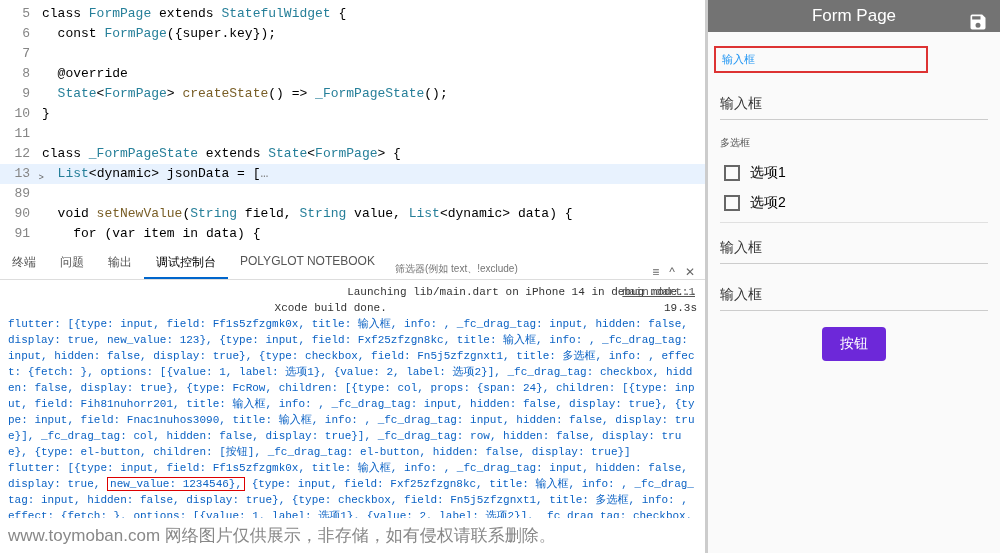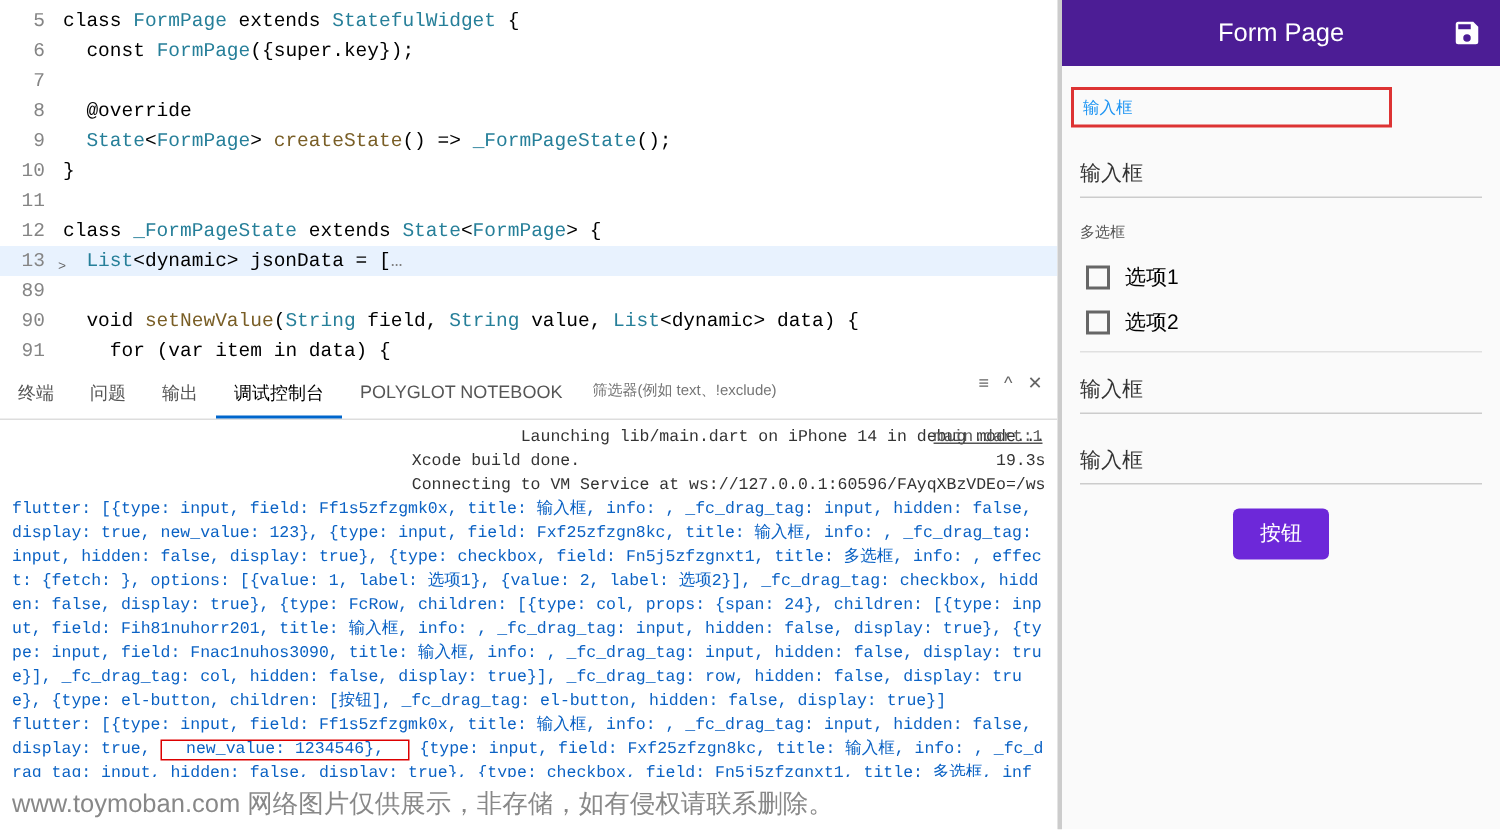--- a/index.html
+++ b/index.html
@@ -10,34 +10,34 @@
 .code-line { display: flex; white-space: pre; }
 .code-line.hl { background: #e8f2fe; }
 .gutter { flex: 0 0 42px; text-align: right; color: #858585; padding-right: 12px; user-select: none; position: relative; }
 .fold { position: absolute; right: -2px; top: 4px; font-size: 9px; color: #666; }
 .code { flex: 1; }
 .k-blue { color: #000000; }
 .k-teal { color: #267f99; }
 .k-yellow { color: #795e26; }
 .k-punc { color: #000; }
 .k-cmt { color: #808080; }
-.tabs { display: flex; border-bottom: 1px solid #ddd; font-size: 12px; align-items: flex-start; }
+.tabs { display: flex; border-bottom: 1px solid #ddd; font-size: 12px; align-items: flex-end; }
 .tab { padding: 6px 12px; color: #555; cursor: pointer; }
 .tab.active { border-bottom: 2px solid #0066cc; color: #000; }
 .tab-filter { flex: 1; padding: 4px 8px; }
 .tab-filter input { border: none; outline: none; width: 100%; font-size: 10px; color: #999; }
 .tab-actions { display: flex; gap: 10px; padding: 0 10px; color: #666; }
 .console { flex: 1; overflow: auto; font-family: Menlo, Monaco, "Courier New", monospace; font-size: 11px; line-height: 16px; padding: 4px 8px; color: #0b62c4; position: relative; }
 .console-link { position: absolute; right: 10px; top: 4px; text-decoration: underline; color: #555; font-size: 11px; }
 .console-line { white-space: pre-wrap; word-break: break-all; }
 .console .warm { color: #333; text-align: right; }
-.console .hl-box { border: 1px solid #d00; padding: 0 16px; }
+.console .hl-box { border: 1px solid #d00; padding: 0 2px; }
 .footer { padding: 6px 8px; font-size: 17px; color: #888; }
 .preview { flex: 0 0 295px; border-left: 3px solid #ccc; display: flex; flex-direction: column; background: #fafafa; }
-.preview-header { background: #4c1d95; color: #fff; height: 44px; display: flex; align-items: center; justify-content: center; position: relative; font-size: 17px; }
+.preview-header { background: #737373; color: #fff; height: 32px; display: flex; align-items: center; justify-content: center; position: relative; font-size: 17px; }
 .save-icon { position: absolute; right: 12px; top: 12px; width: 20px; height: 20px; }
 .preview-body { flex: 1; padding: 14px 12px; overflow: auto; }
 .field-wrap { margin-bottom: 16px; }
 .field-wrap.boxed { border: 2px solid #d33; padding: 4px 6px; margin-left: -6px; margin-right: 60px; }
 .mini-label { font-size: 11px; color: #2196F3; }
 .tf { width: 100%; border: none; border-bottom: 2px solid #2196F3; outline: none; font-size: 15px; padding: 2px 0; background: transparent; }
 .tf.idle { border-bottom: 1px solid #ccc; font-size: 14px; color: #333; padding: 6px 0; }
 .section-title { font-size: 10px; color: #555; margin: 8px 0; }
 .checkbox-row { display: flex; align-items: center; gap: 10px; padding: 6px 4px; font-size: 14px; }
 .cb { width: 16px; height: 16px; border: 2px solid #666; }
@@ -76,21 +76,20 @@
         <span>≡</span>
         <span>^</span>
         <span>✕</span>
       </div>
     </div>
     <div class="console">
       <span class="console-link">main.dart:1</span>
       <div id="console-lines">
           <div class="console-line warm">Launching lib/main.dart on iPhone 14 in debug mode...</div>
           <div class="console-line warm">Xcode build done.                                          19.3s</div>
-          <div class="console-line warm">Connecting to VM Service at ws://127.0.0.1:60596/FAyqXBzVDEo=/ws</div>
           <div class="console-line">flutter: [{type: input, field: Ff1s5zfzgmk0x, title: 输入框, info: , _fc_drag_tag: input, hidden: false, display: true, new_value: 123}, {type: input, field: Fxf25zfzgn8kc, title: 输入框, info: , _fc_drag_tag: input, hidden: false, display: true}, {type: checkbox, field: Fn5j5zfzgnxt1, title: 多选框, info: , effect: {fetch: }, options: [{value: 1, label: 选项1}, {value: 2, label: 选项2}], _fc_drag_tag: checkbox, hidden: false, display: true}, {type: FcRow, children: [{type: col, props: {span: 24}, children: [{type: input, field: Fih81nuhorr201, title: 输入框, info: , _fc_drag_tag: input, hidden: false, display: true}, {type: input, field: Fnac1nuhos3090, title: 输入框, info: , _fc_drag_tag: input, hidden: false, display: true}], _fc_drag_tag: col, hidden: false, display: true}], _fc_drag_tag: row, hidden: false, display: true}, {type: el-button, children: [按钮], _fc_drag_tag: el-button, hidden: false, display: true}]</div>
           <div class="console-line">flutter: [{type: input, field: Ff1s5zfzgmk0x, title: 输入框, info: , _fc_drag_tag: input, hidden: false, display: true, <span class="hl-box">new_value: 1234546},</span> {type: input, field: Fxf25zfzgn8kc, title: 输入框, info: , _fc_drag_tag: input, hidden: false, display: true}, {type: checkbox, field: Fn5j5zfzgnxt1, title: 多选框, info: , effect: {fetch: }, options: [{value: 1, label: 选项1}, {value: 2, label: 选项2}], _fc_drag_tag: checkbox, hidden: false, display: true}, {type: FcRow, children: [{type: col, props: {span: 24}, children: [{type: input, field: Fih81nuhorr201, title: 输入框, info: , _fc_drag_tag: input, hidden: false, display: true}, {type: input, field: Fnac1nuhos3090, title: 输入框, info: , _fc_drag_tag: input, hidden: false, display: true}], _fc_drag_tag: col, hidden: false, display: true}], _fc_drag_tag: row, hidden: false, display: true}, {type: el-button, children: [按钮], _fc_drag_tag: el-button, hidden: false, display: true}]</div>
         </div>
     </div>
     <div class="footer">www.toymoban.com 网络图片仅供展示，非存储，如有侵权请联系删除。</div>
   </div>
 
   <div class="preview">
     <div class="preview-header">
       <span>Form Page</span>

